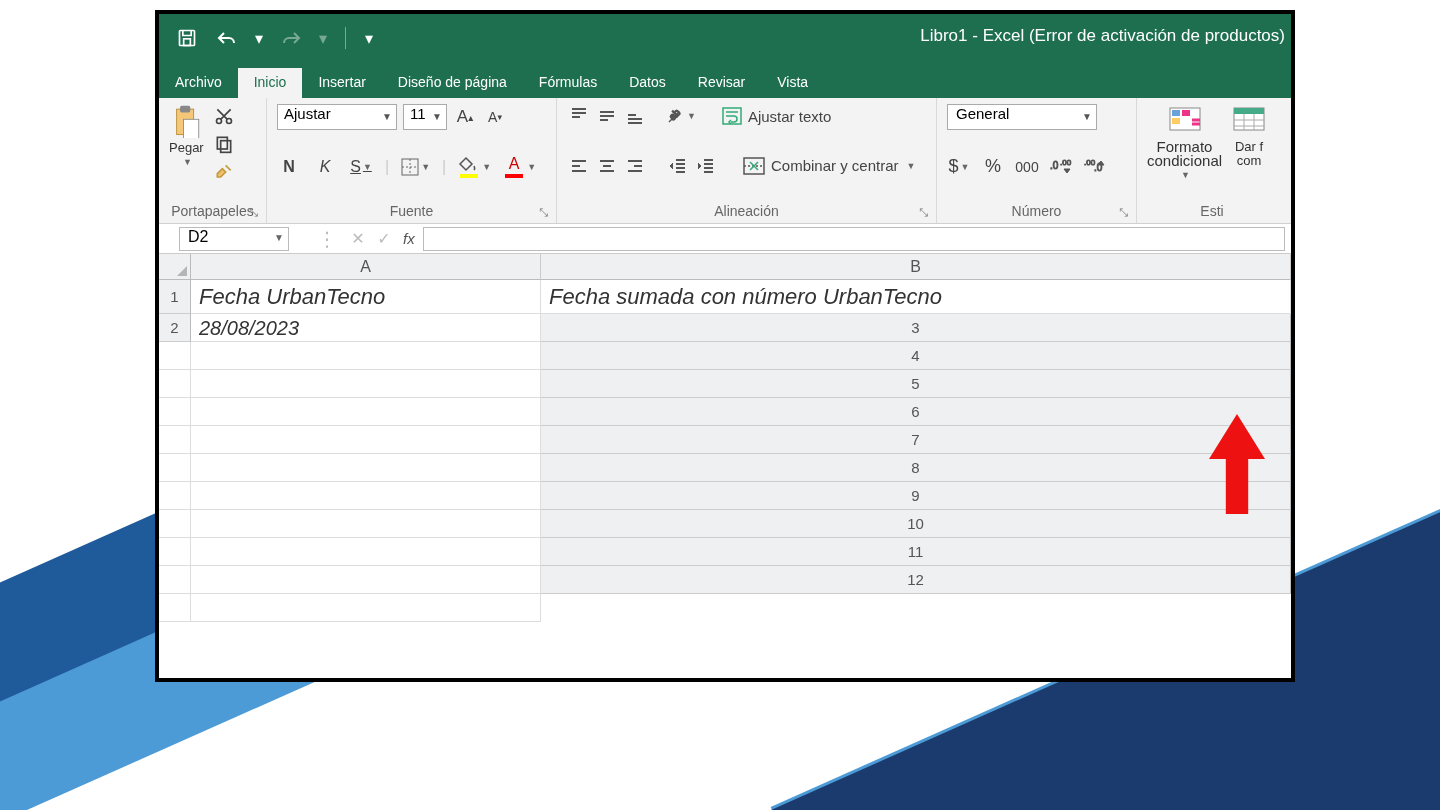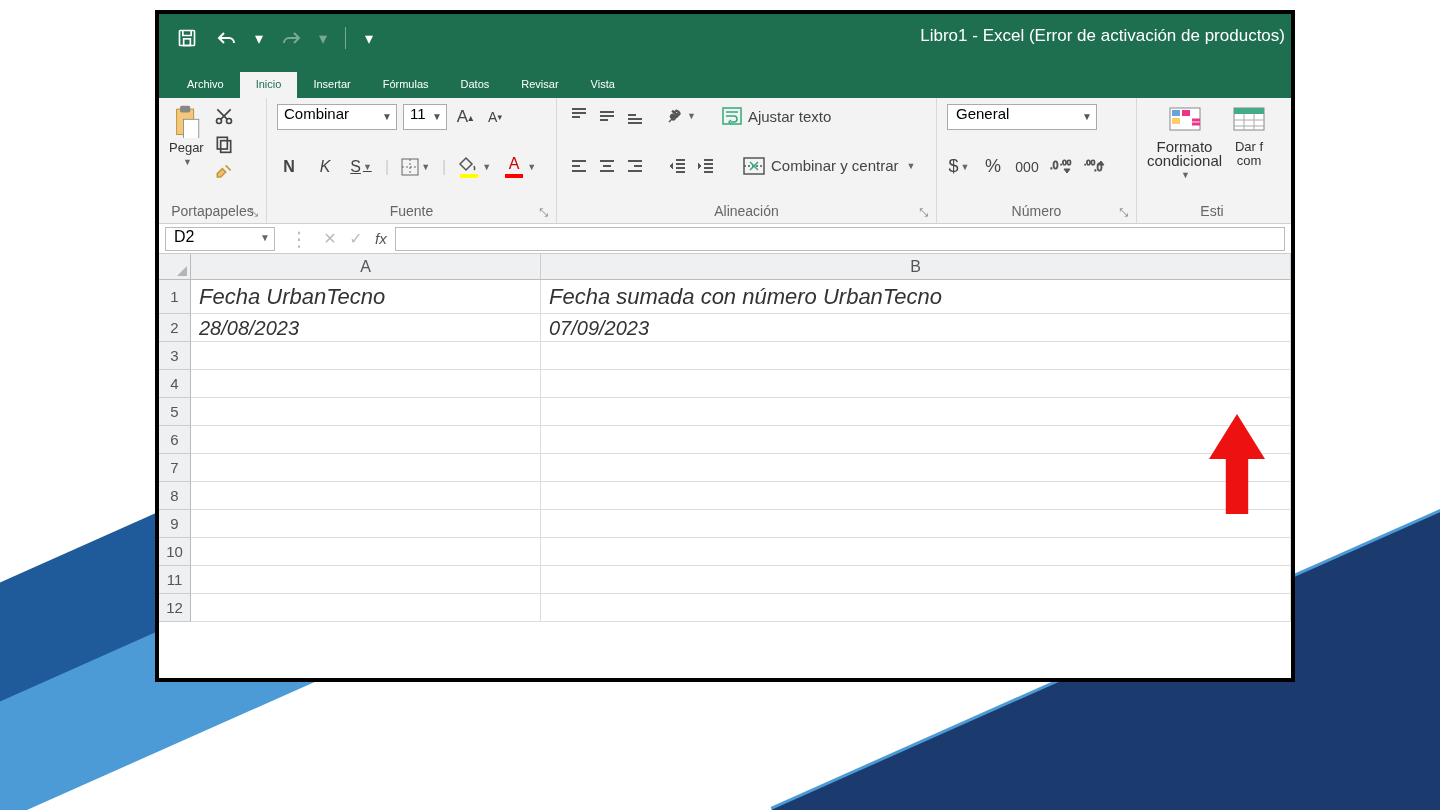--- a/index.html
+++ b/index.html
@@ -31,21 +31,21 @@
 
   
   .titlebar { background:#1e6f50; height:48px; display:flex; align-items:center; padding:0 14px; color:#fff; position:relative; }
   .qat { display:flex; align-items:center; gap:12px; }
   .qat-btn { width:28px; height:28px; display:flex; align-items:center; justify-content:center; cursor:pointer; }
   .qat svg { stroke:#fff; fill:none; }
   .qat-sep { border-left:1px solid rgba(255,255,255,.4); height:22px; margin:0 4px; }
   .title-text { position:absolute; right:6px; top:12px; font-size:17px; color:#fff; }
 
   
-  .tabs { background:#1e6f50; height:36px; display:flex; align-items:flex-end; padding:0 12px; gap:0; color:#fff; font-size:11px; }
+  .tabs { background:#1e6f50; height:36px; display:flex; align-items:flex-end; padding:0 0; gap:0; color:#fff; font-size:14px; }
   .tab { padding:6px 16px 8px; cursor:pointer; }
   .tab.active { background:#f3f3f3; color:#1e6f50; }
   .tell-me { margin-left:18px; display:flex; align-items:center; gap:8px; padding:6px 10px; }
   .bulb-icon { width:16px; height:16px; }
 
   
   .ribbon { background:#f3f3f3; height:126px; border-bottom:1px solid #d0d0d0; display:flex; }
   .rgroup { border-right:1px solid #d9d9d9; padding:6px 10px 2px; display:flex; flex-direction:column; justify-content:space-between; position:relative; }
   .rgroup-label { text-align:center; font-size:14px; color:#666; padding-bottom:2px; position:relative; }
   .rgroup-label .launcher { position:absolute; right:-2px; bottom:2px; font-size:11px; color:#777; }
@@ -62,21 +62,21 @@
   .italic { font-style:italic; }
   .underline { text-decoration:underline; }
   .border-ic, .fill-ic, .fontcolor-ic { width:22px; height:22px; position:relative; }
   .fill-under { position:absolute; left:2px; right:2px; bottom:0; height:4px; background:#ffff00; }
   .fc-under   { position:absolute; left:2px; right:2px; bottom:0; height:4px; background:#ff0000; }
   .align-ic svg { width:20px; height:20px; stroke:#555; }
   .num-select { background:#fff; border:1px solid #aaa; height:26px; width:150px; font-size:15px; padding:0 20px 0 8px; position:relative; }
 
   
   .name-fx { height:30px; border-bottom:1px solid #ccc; display:flex; align-items:center; background:#fff; font-size:16px; }
-  .namebox { width:110px; border:1px solid #bbb; margin:3px 6px; height:24px; padding:0 24px 0 8px; position:relative; }
+  .namebox { width:110px; border:1px solid #bbb; margin:3px 20px; height:24px; padding:0 24px 0 8px; position:relative; }
   .namebox .caret { position:absolute; right:4px; top:4px; font-size:10px; color:#666; }
   .fx-sep { color:#bbb; padding:0 8px; font-size:20px; line-height:16px; }
   .fx-btn { width:26px; text-align:center; color:#888; cursor:pointer; }
   .fx-label { font-style:italic; font-size:15px; color:#555; padding:0 6px; }
   .fx-input { flex:1; border:1px solid #bbb; margin:3px 6px 3px 2px; height:24px; padding:0 6px; }
 
   
   .grid { display:grid; grid-template-columns:32px 350px 750px; font-size:20px; color:#333; }
   .hcell { background:#eef0f1; border-right:1px solid #ccc; border-bottom:1px solid #bbb; text-align:center; font-size:16px; color:#555; height:26px; line-height:26px; }
   .corner { background:#eef0f1; border-right:1px solid #bbb; border-bottom:1px solid #bbb; height:26px; position:relative; }
@@ -133,20 +133,21 @@
       <div class="qat-sep"></div>
       <span class="qat-btn" style="width:14px">▾</span>
     </div>
     <div class="title-text">Libro1 - Excel (Error de activación de productos)</div>
   </div>
 
   <div class="tabs">
     <div class="tab">Archivo</div>
     <div class="tab active">Inicio</div>
     <div class="tab">Insertar</div>
+    <div class="tab">Diseño de página</div>
     <div class="tab">Fórmulas</div>
     <div class="tab">Datos</div>
     <div class="tab">Revisar</div>
     <div class="tab">Vista</div>
   </div>
 
   <div class="ribbon">
 
     <div class="rgroup" style="width:108px">
       <div class="rrow" style="align-items:flex-start;gap:8px">
@@ -179,21 +180,21 @@
                 <path d="M14 4l6 6"></path>
               </svg>
             </div>
         </div>
       </div>
       <div class="rgroup-label"><span>Portapapeles</span><span class="launcher">⤡</span></div>
     </div>
 
     <div class="rgroup" style="width:290px">
       <div class="rrow">
-        <div class="font-select"><span>Combinar</span><span class="sel-caret">▼</span></div>
+        <div class="font-select"><span>Ajustar</span><span class="sel-caret">▼</span></div>
         <div class="size-select"><span>11</span><span class="sel-caret">▼</span></div>
         <div class="rbtn" style="font-size:17px">A<span style="font-size:10px;vertical-align:super">▴</span></div>
         <div class="rbtn" style="font-size:14px">A<span style="font-size:9px;vertical-align:super">▾</span></div>
       </div>
       <div class="rrow" style="gap:12px">
         <div class="rbtn bold">N</div>
         <div class="rbtn italic">K</div>
         <div class="rbtn underline">
             <span>S</span>
             <span class="caret">▼</span>
@@ -374,21 +375,20 @@
     <div class="hcell">A</div>
     <div class="hcell">B</div>
 
     <div class="r1" style="display:contents">
       <div class="rcell">1</div>
       <div class="cell">Fecha UrbanTecno</div>
       <div class="cell">Fecha sumada con número UrbanTecno</div>
     </div>
     <div class="rcell">2</div>
     <div class="cell right">28/08/2023</div>
-    <div class="cell right">07/09/2023</div>
     <div class="rcell">3</div>
       <div class="cell"></div>
       <div class="cell"></div>
     <div class="rcell">4</div>
       <div class="cell"></div>
       <div class="cell"></div>
     <div class="rcell">5</div>
       <div class="cell"></div>
       <div class="cell"></div>
     <div class="rcell">6</div>

